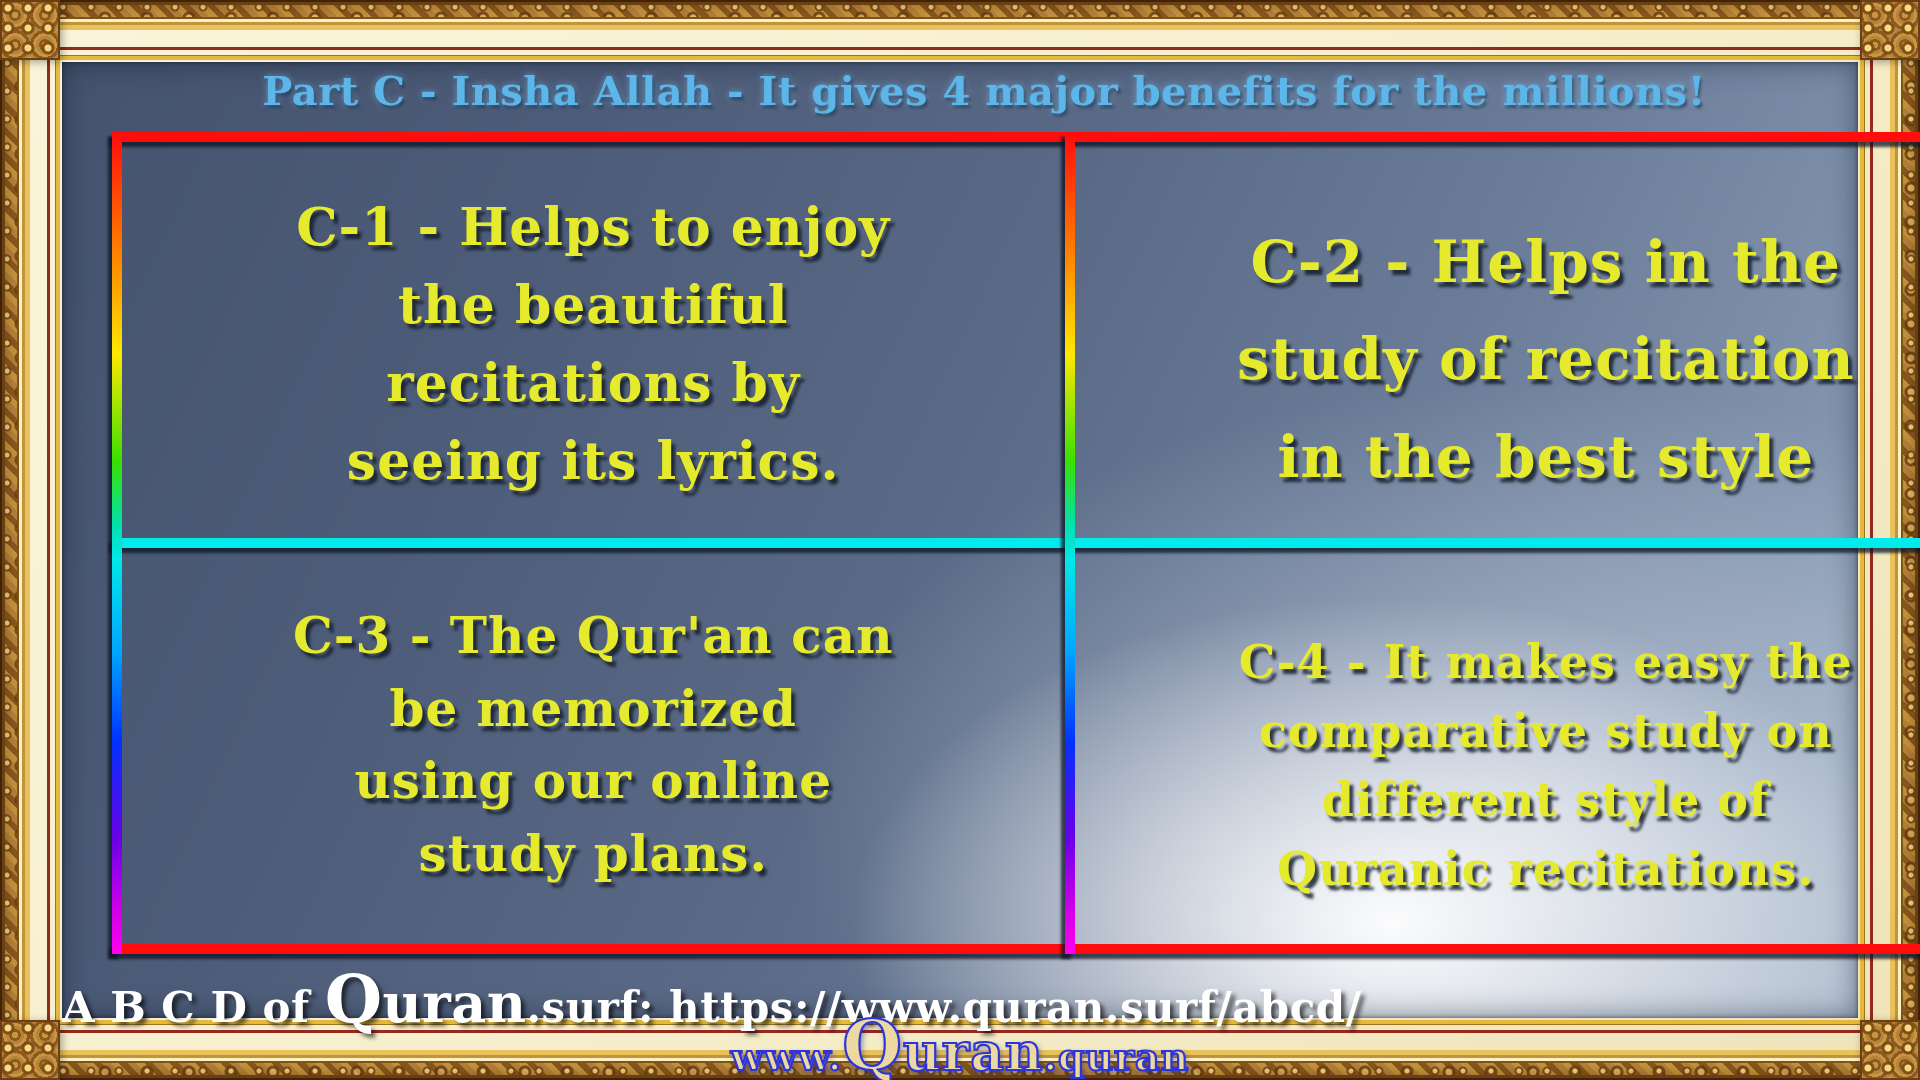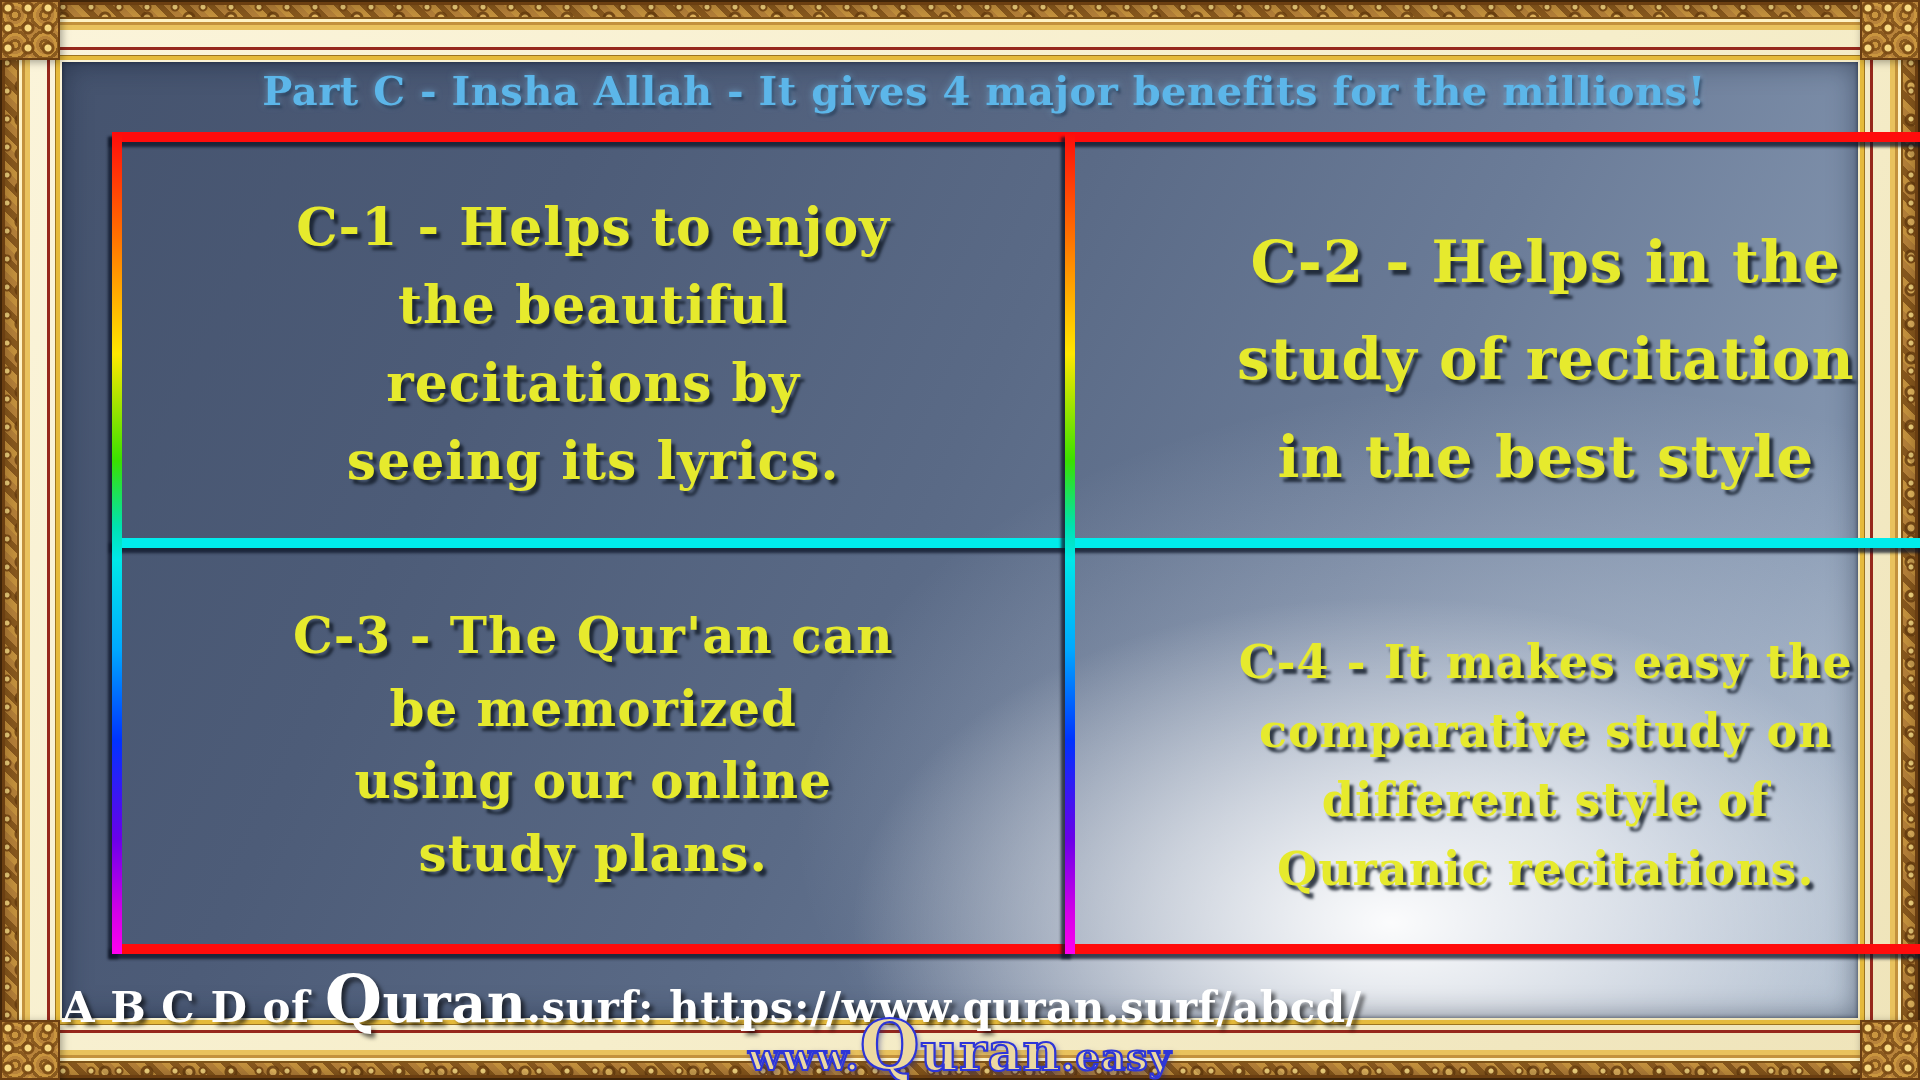--- a/index.html
+++ b/index.html
@@ -152,13 +152,13 @@
     <div class="cell cell-br">C-4 - It makes easy the
 comparative study on
 different style of
 Quranic recitations.</div>
   </div>
 
   <div class="footer-url"><span>A B C D of </span><span class="ft-brand">Quran</span><span>.surf: https://www.quran.surf/abcd/</span></div>
 
 </div>
 
-<div class="watermark"><span>www.</span><span class="wm-brand">Quran</span><span>.easy</span></div>
+<div class="watermark"><span>www.</span><span class="wm-brand">Quran</span><span>.quran</span></div>
 
 </body></html>

